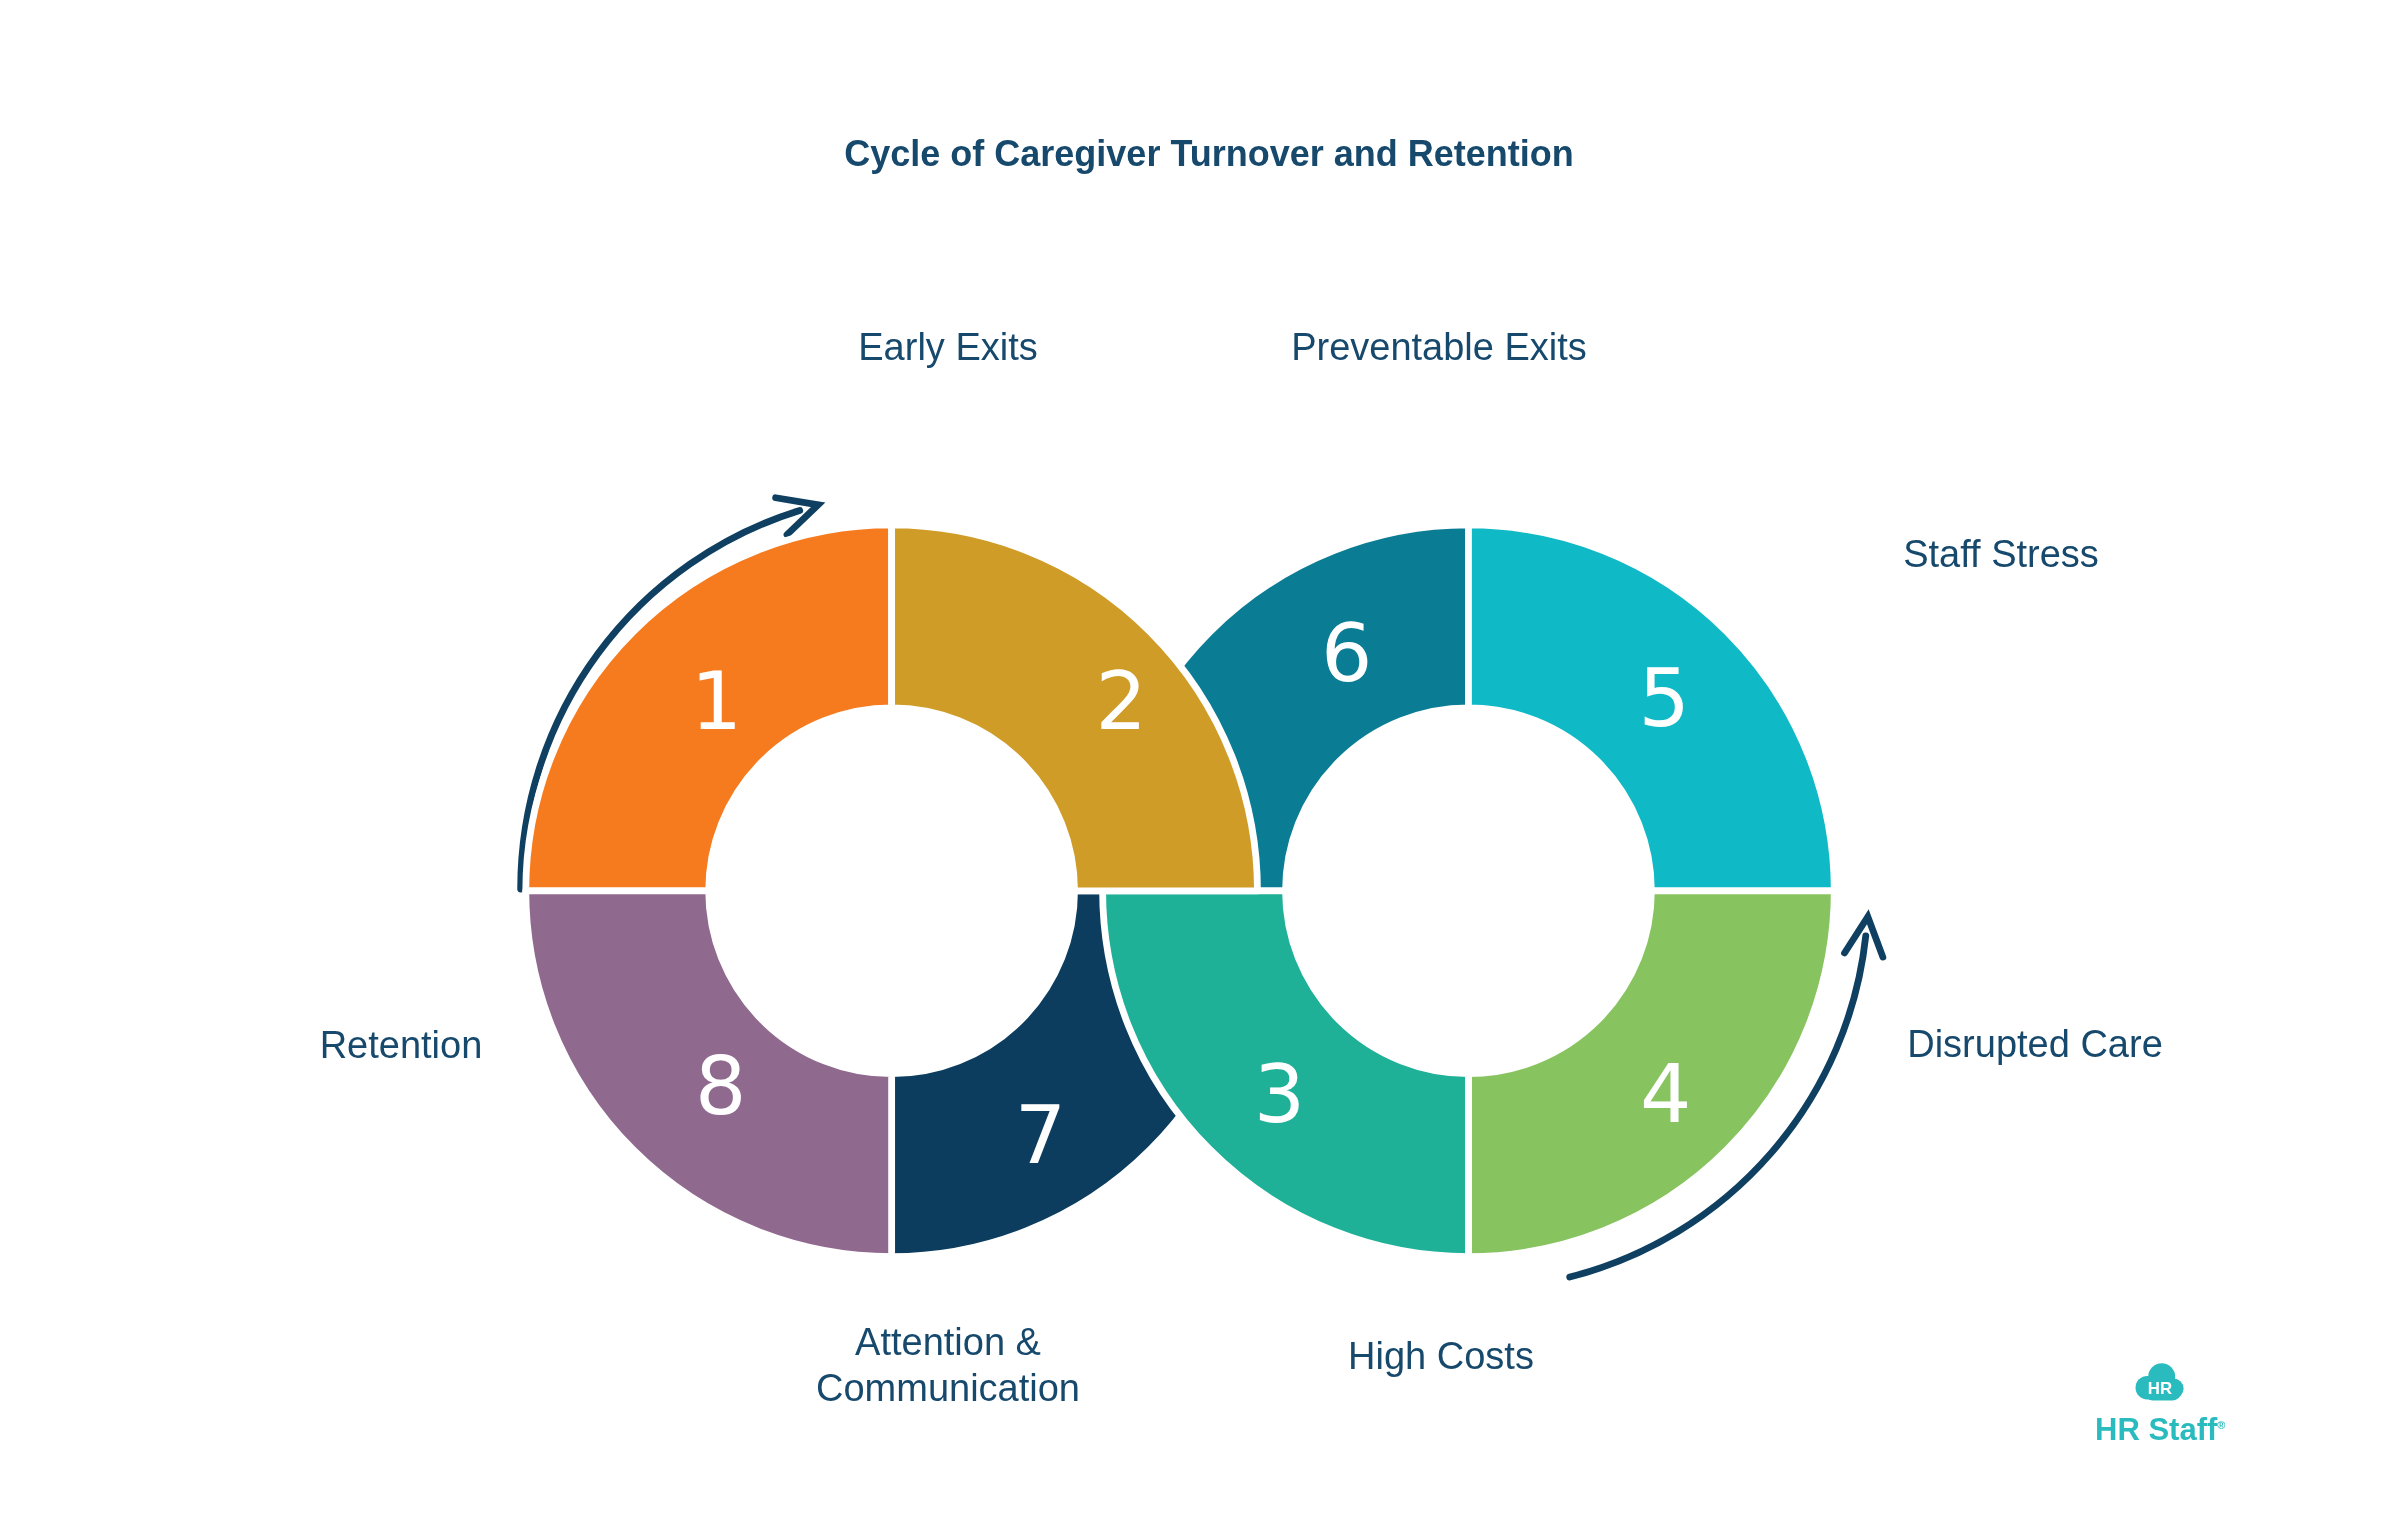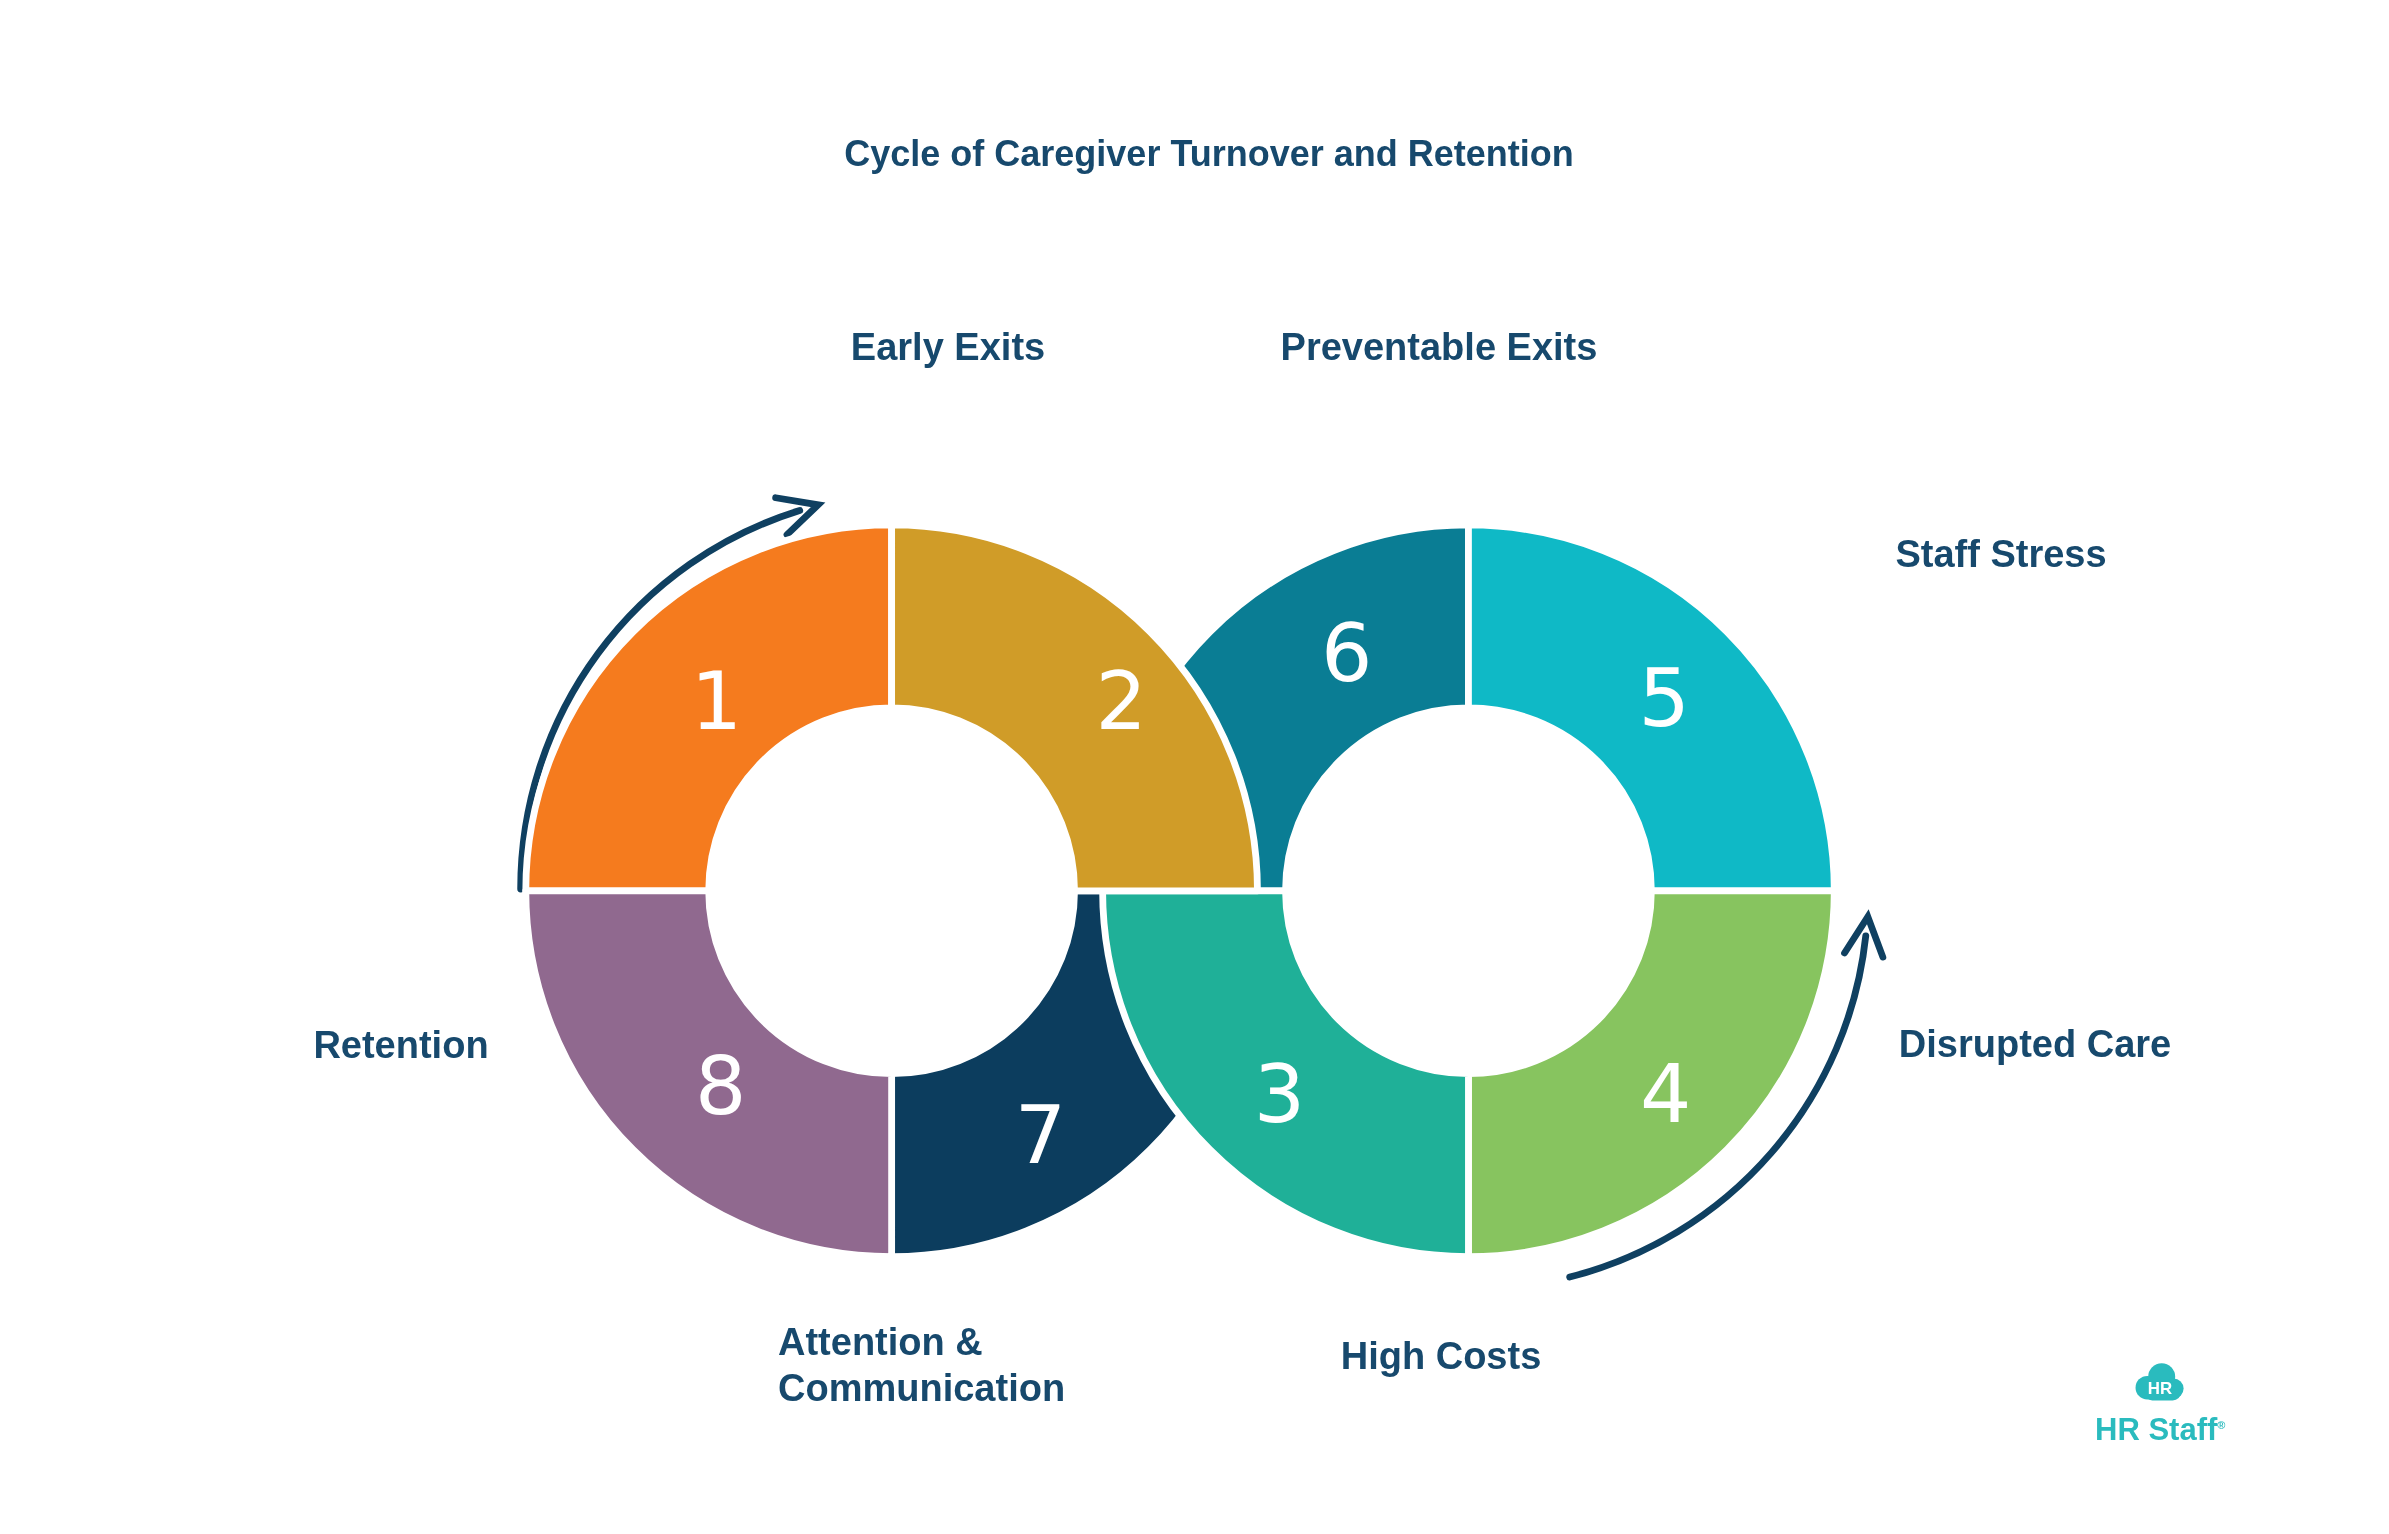--- a/index.html
+++ b/index.html
@@ -28,24 +28,24 @@
     font-size: 36px;
     font-weight: bold;
     color: #17496d;
     white-space: nowrap;
     margin-left: 16px;
   }
   .seg-label {
     position: absolute;
     transform: translate(-50%, -50%);
     font-size: 38px;
-    font-weight: bold;
+    font-weight: normal;
     color: #17496d;
     white-space: nowrap;
-    text-align: left;
+    text-align: center;
   }
   .seg-label.multiline {
     white-space: normal;
     width: 340px;
     line-height: 1.2;
   }
   .lbl-1 { left: 317px;  top: 554px;  }
   .lbl-2 { left: 948px; top: 347px;  }
   .lbl-3 { left: 1441px; top: 1343px; margin-top: 13px; }
   .lbl-4 { left: 2035px; top: 1044px; }

